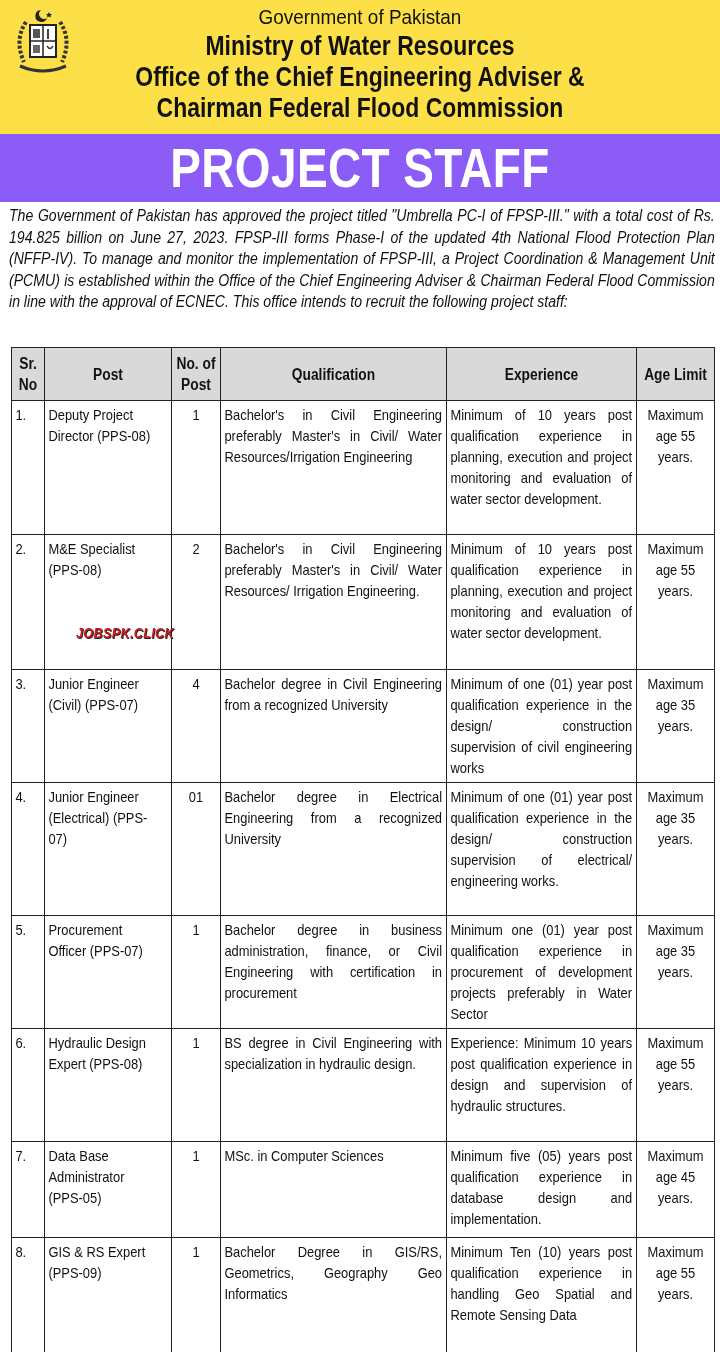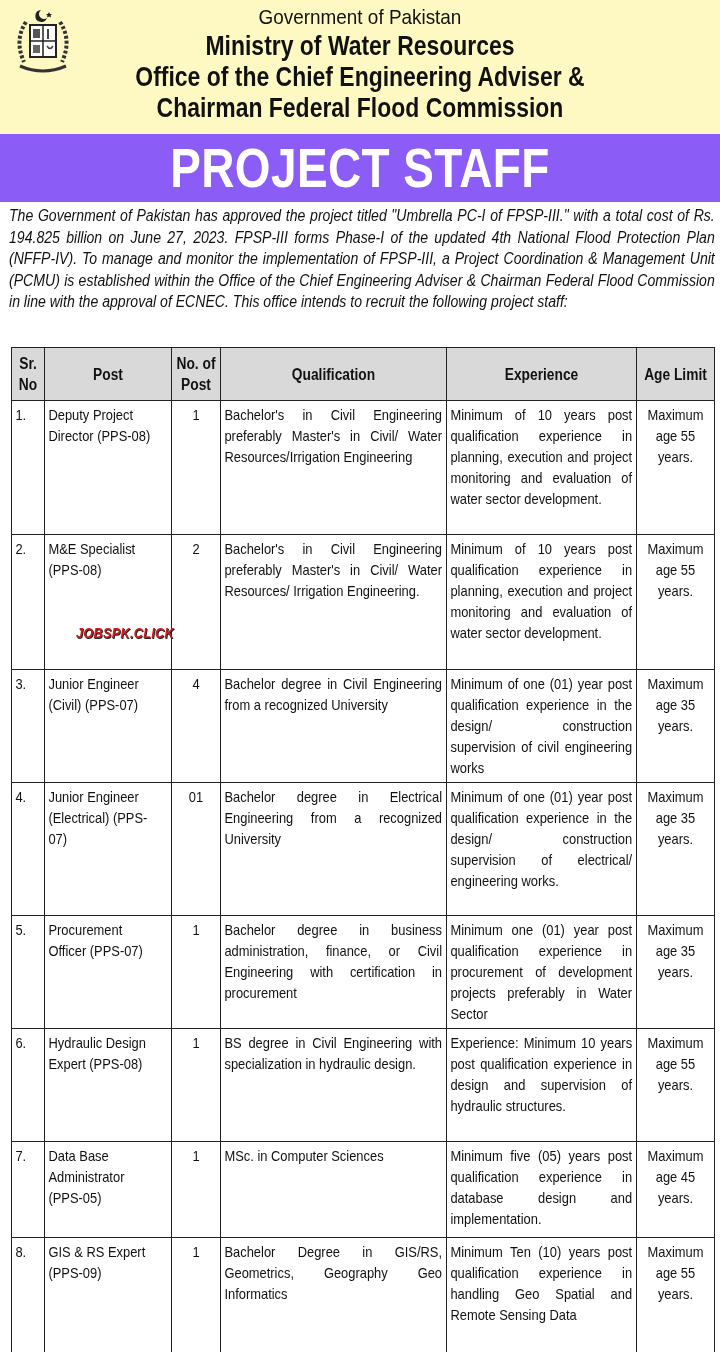--- a/index.html
+++ b/index.html
@@ -1,19 +1,19 @@
 <!DOCTYPE html>
 <html><head>
 <meta charset="utf-8">
 <style>
   * { box-sizing: border-box; margin: 0; padding: 0; }
   html, body { width: 720px; height: 1352px; overflow: hidden; background: #ffffff; }
   body { font-family: "Liberation Sans", sans-serif; color: #111; position: relative; }
 
-  .header { position: relative; height: 134px; background: #fef9c3; }
+  .header { position: relative; height: 134px; background: #fde047; }
   .logo-left { position: absolute; left: 8px; top: 8px; width: 70px; height: 72px; }
   .logo-right { position: absolute; left: 640px; top: 10px; width: 76px; height: 80px; text-align: center; }
   .uraan-word { font-family: "Liberation Sans", sans-serif; font-weight: bold; font-size: 10px; line-height: 10px; color: #222; letter-spacing: 0.2px; transform: scaleY(1.1); }
   .uraan-tag { font-size: 6px; color: #777; margin-top: 3px; letter-spacing: 0.5px; }
   .uraan-rule { width: 60px; height: 1px; background: #444; margin: 1px auto 0; }
 
   .h-lines { position: absolute; left: 0; right: 0; top: 4px; text-align: center; }
   .h1 { font-size: 21px; line-height: 26px; font-weight: normal; transform: scaleX(0.9); }
   .h2 { font-size: 27px; line-height: 32px; font-weight: bold; transform: scaleX(0.85); }
   .h3 { font-size: 27px; line-height: 31px; font-weight: bold; transform: scaleX(0.85); }

